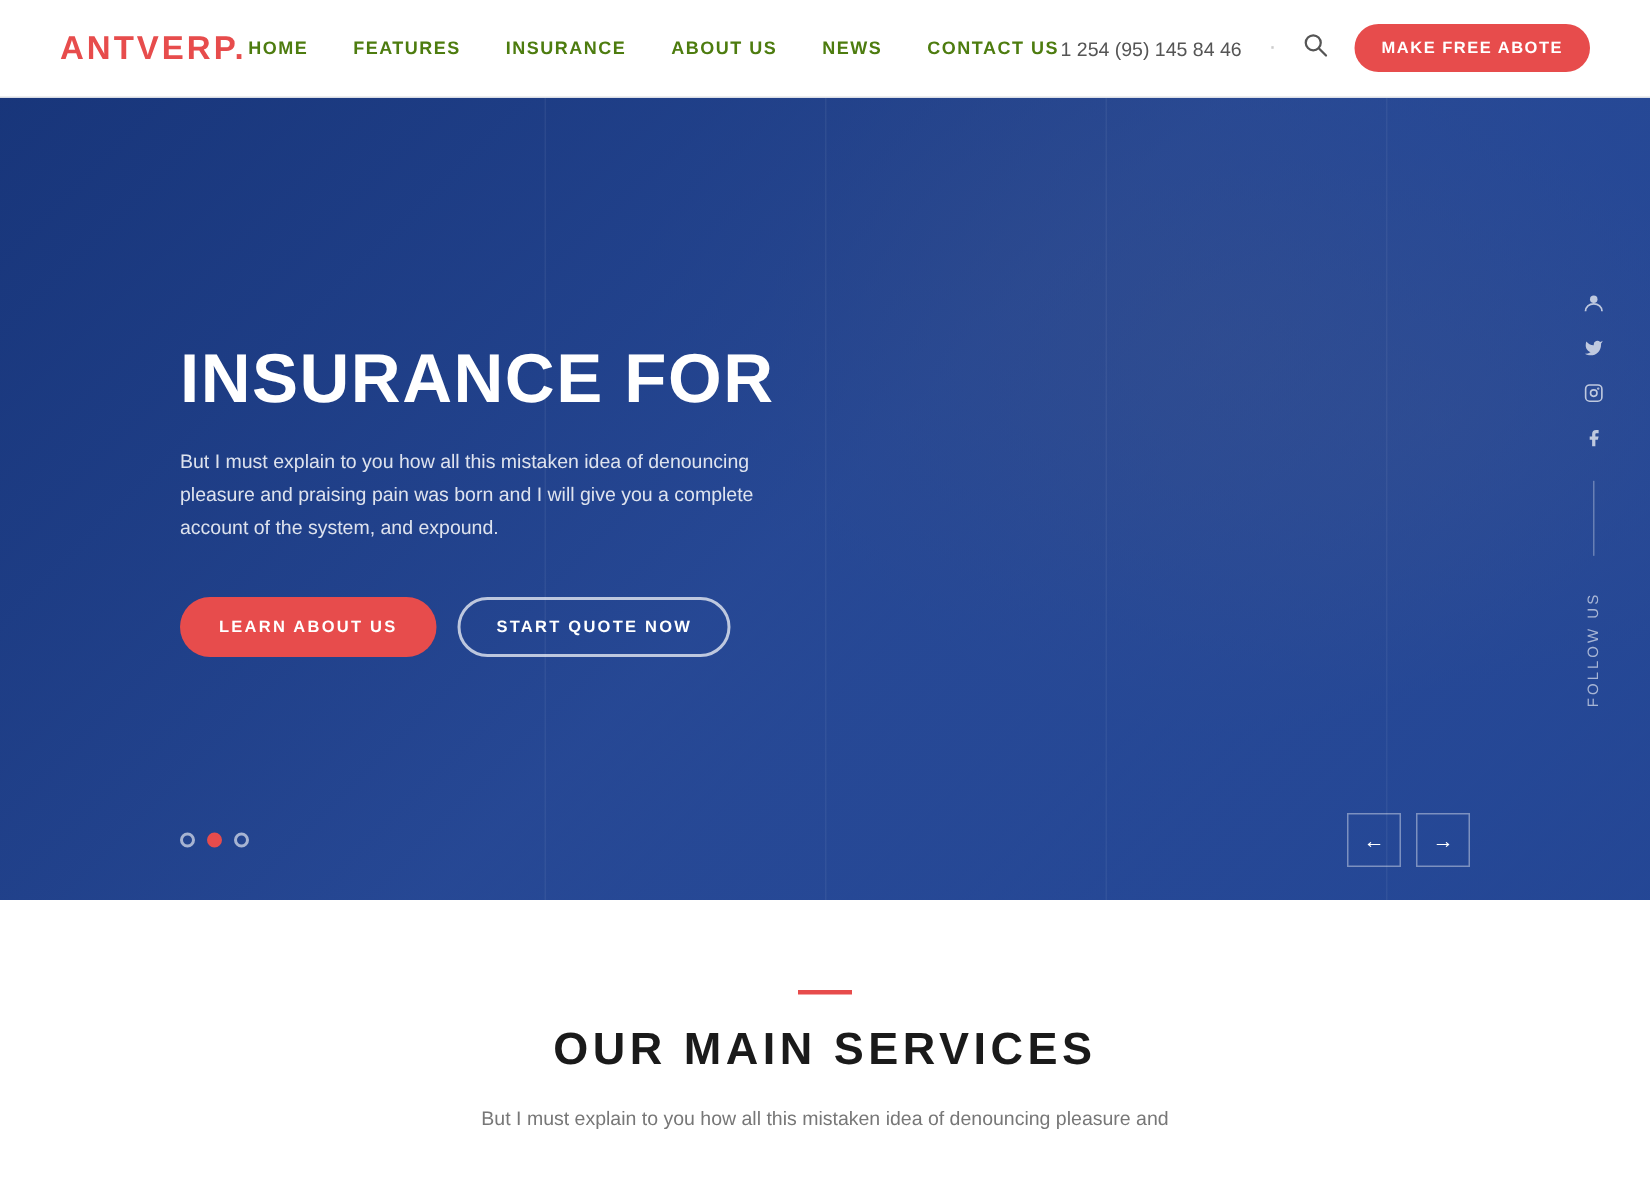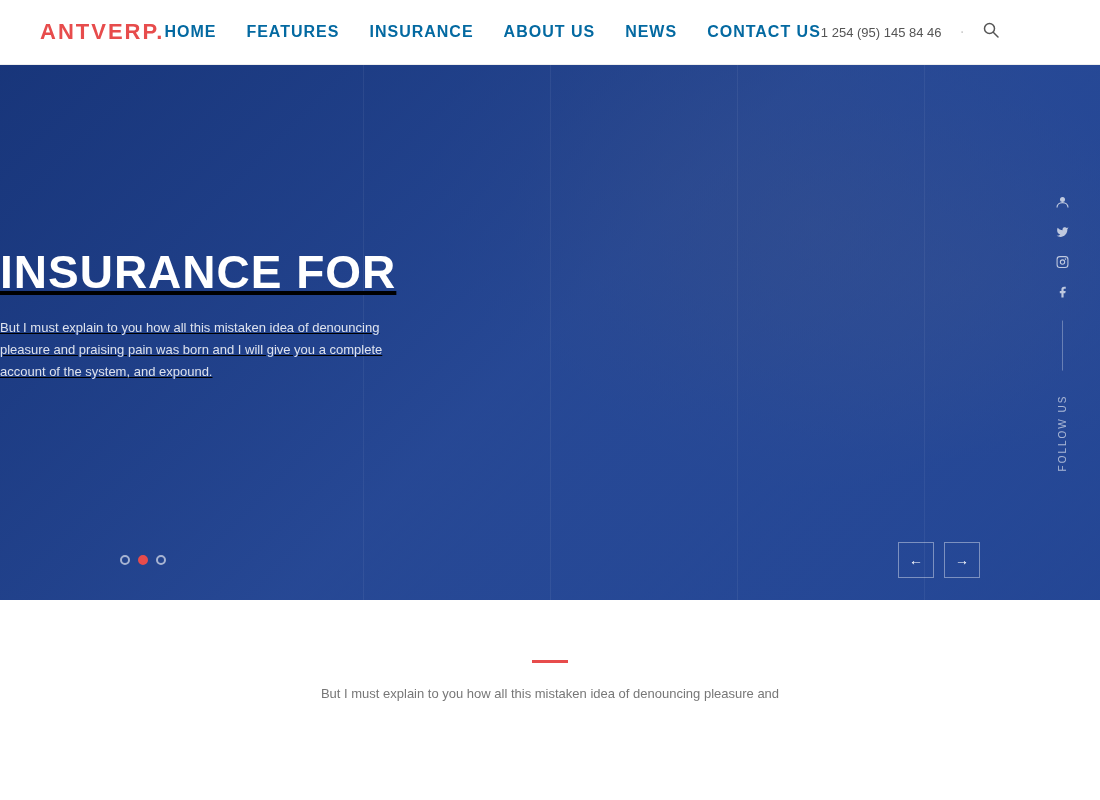--- a/index.html
+++ b/index.html
@@ -2,41 +2,42 @@
 <html><head>
   <meta charset="utf-8">
   <style>
     * { margin: 0; padding: 0; box-sizing: border-box; }
     body { font-family: 'Arial', sans-serif; background: #fff; width: 1100px; overflow-x: hidden; }
 
     
     header {
       display: flex;
       align-items: center;
+      justify-content: space-between;
       padding: 0 40px;
       height: 65px;
       background: #fff;
       border-bottom: 1px solid #eee;
       position: relative;
       z-index: 10;
     }
     .logo {
       font-weight: 900;
       font-size: 22px;
       letter-spacing: 2px;
       color: #222;
     }
     .logo span { color: #e74c4c; }
     nav { display: flex; gap: 30px; }
     nav a {
       text-decoration: none;
-      font-size: 16px;
+      font-size: 12px;
       font-weight: 700;
       letter-spacing: 1px;
-      color: #0369a1;
+      color: #4d7c0f;
       text-transform: uppercase;
     }
     .header-right {
       display: flex;
       align-items: center;
       gap: 18px;
     }
     .phone-number {
       font-size: 13px;
       color: #555;
@@ -86,22 +87,22 @@
       width: 65%;
       background: 
         radial-gradient(ellipse at 60% 30%, rgba(180, 160, 130, 0.25) 0%, transparent 50%),
         radial-gradient(ellipse at 40% 20%, rgba(150, 130, 110, 0.2) 0%, transparent 40%),
         radial-gradient(ellipse at 80% 40%, rgba(160, 140, 120, 0.2) 0%, transparent 40%);
       z-index: 0;
     }
     .hero-content {
       position: relative;
       z-index: 2;
+      padding-left: 120px;
       max-width: 600px;
-      text-decoration: underline;
     }
     .hero-title {
       font-size: 46px;
       font-weight: 900;
       color: #fff;
       text-transform: uppercase;
       line-height: 1.1;
       margin-bottom: 20px;
       letter-spacing: 1px;
     }
@@ -258,39 +259,44 @@
 
   <div class="header-right">
     <span class="phone-number">1 254 (95) 145 84 46</span>
     <span class="divider-dot">·</span>
     <span class="search-icon">
       <svg width="16" height="16" viewBox="0 0 16 16" fill="none">
         <circle cx="6.5" cy="6.5" r="5" stroke="#555" stroke-width="1.5"></circle>
         <line x1="10.5" y1="10.5" x2="15" y2="15" stroke="#555" stroke-width="1.5" stroke-linecap="round"></line>
       </svg>
     </span>
+    <button class="cta-button">MAKE FREE ABOTE</button>
   </div>
 </header>
 
 <section class="hero">
   <div class="hero-bg"></div>
   <div class="hero-people"></div>
 
   <div style="position:absolute;inset:0;z-index:1;opacity:0.12;">
     <div style="position:absolute;left:33%;top:0;bottom:0;width:1px;background:rgba(255,255,255,0.5);"></div>
     <div style="position:absolute;left:50%;top:0;bottom:0;width:1px;background:rgba(255,255,255,0.5);"></div>
     <div style="position:absolute;left:67%;top:0;bottom:0;width:1px;background:rgba(255,255,255,0.5);"></div>
     <div style="position:absolute;left:84%;top:0;bottom:0;width:1px;background:rgba(255,255,255,0.5);"></div>
   </div>
 
   <div class="hero-content">
     <h1 class="hero-title">
       <span>INSURANCE FOR</span><br>
     </h1>
     <p class="hero-description">But I must explain to you how all this mistaken idea of denouncing pleasure and praising pain was born and I will give you a complete account of the system, and expound.</p>
+    <div class="hero-buttons">
+      <button class="btn-primary">LEARN ABOUT US</button>
+      <button class="btn-outline">START QUOTE NOW</button>
+    </div>
   </div>
 
   <div class="hero-social">
     <div class="social-icon">
       <svg width="13" height="13" viewBox="0 0 13 13" fill="rgba(255,255,255,0.7)">
         <circle cx="6.5" cy="4" r="2.5"></circle>
         <path d="M1 12c0-3 2.5-5 5.5-5s5.5 2 5.5 5" fill="none" stroke="rgba(255,255,255,0.7)" stroke-width="1.2"></path>
       </svg>
     </div>
     <div class="social-icon">
@@ -322,14 +328,15 @@
     </div>
     <div class="slider-arrows">
       <button class="arrow-btn">←</button>
       <button class="arrow-btn">→</button>
     </div>
   </div>
 </section>
 
 <section class="services-section">
   <div class="section-line"></div>
+  <h2 class="section-title">OUR MAIN SERVICES</h2>
   <p class="section-description">But I must explain to you how all this mistaken idea of denouncing pleasure and</p>
 </section>
 
 </body></html>

